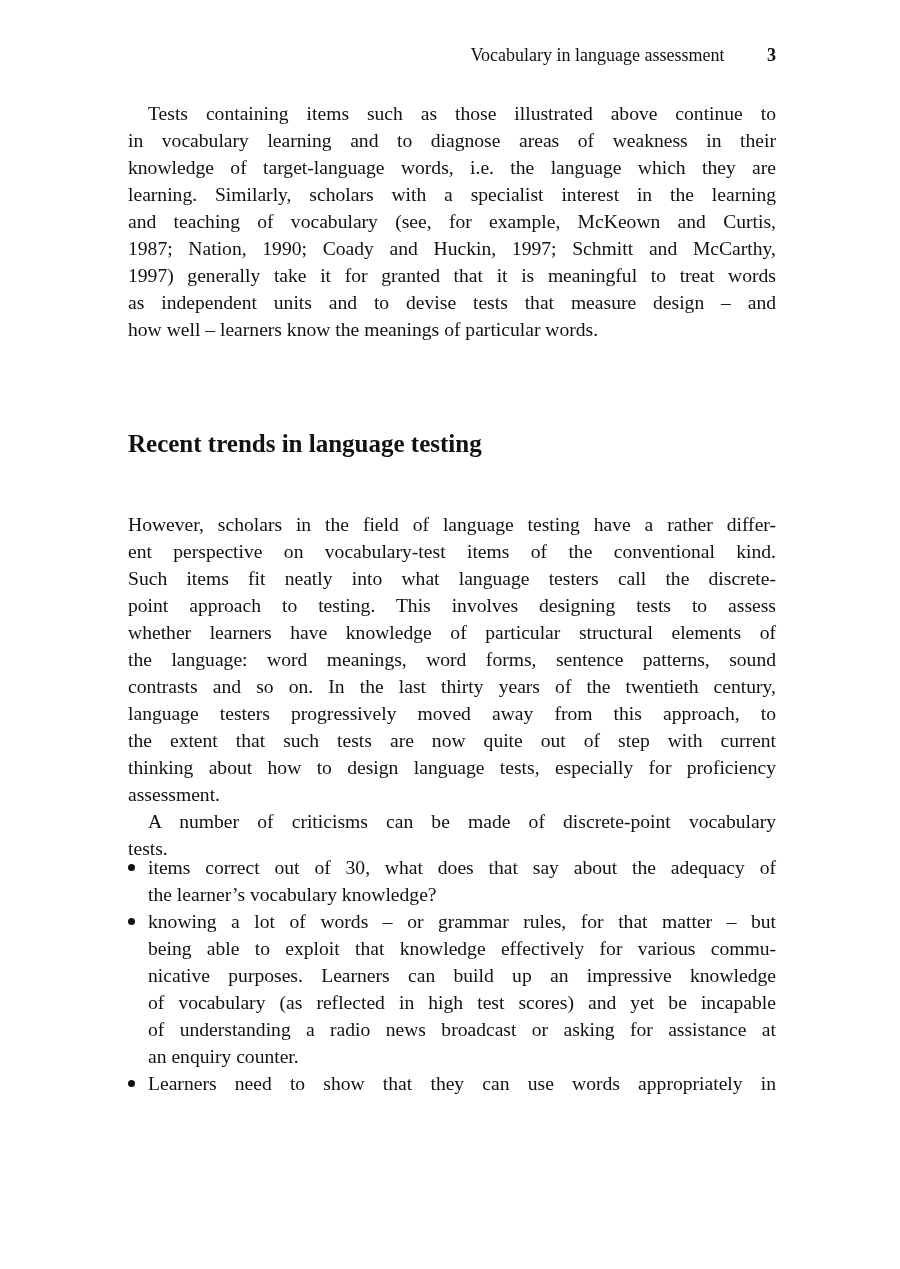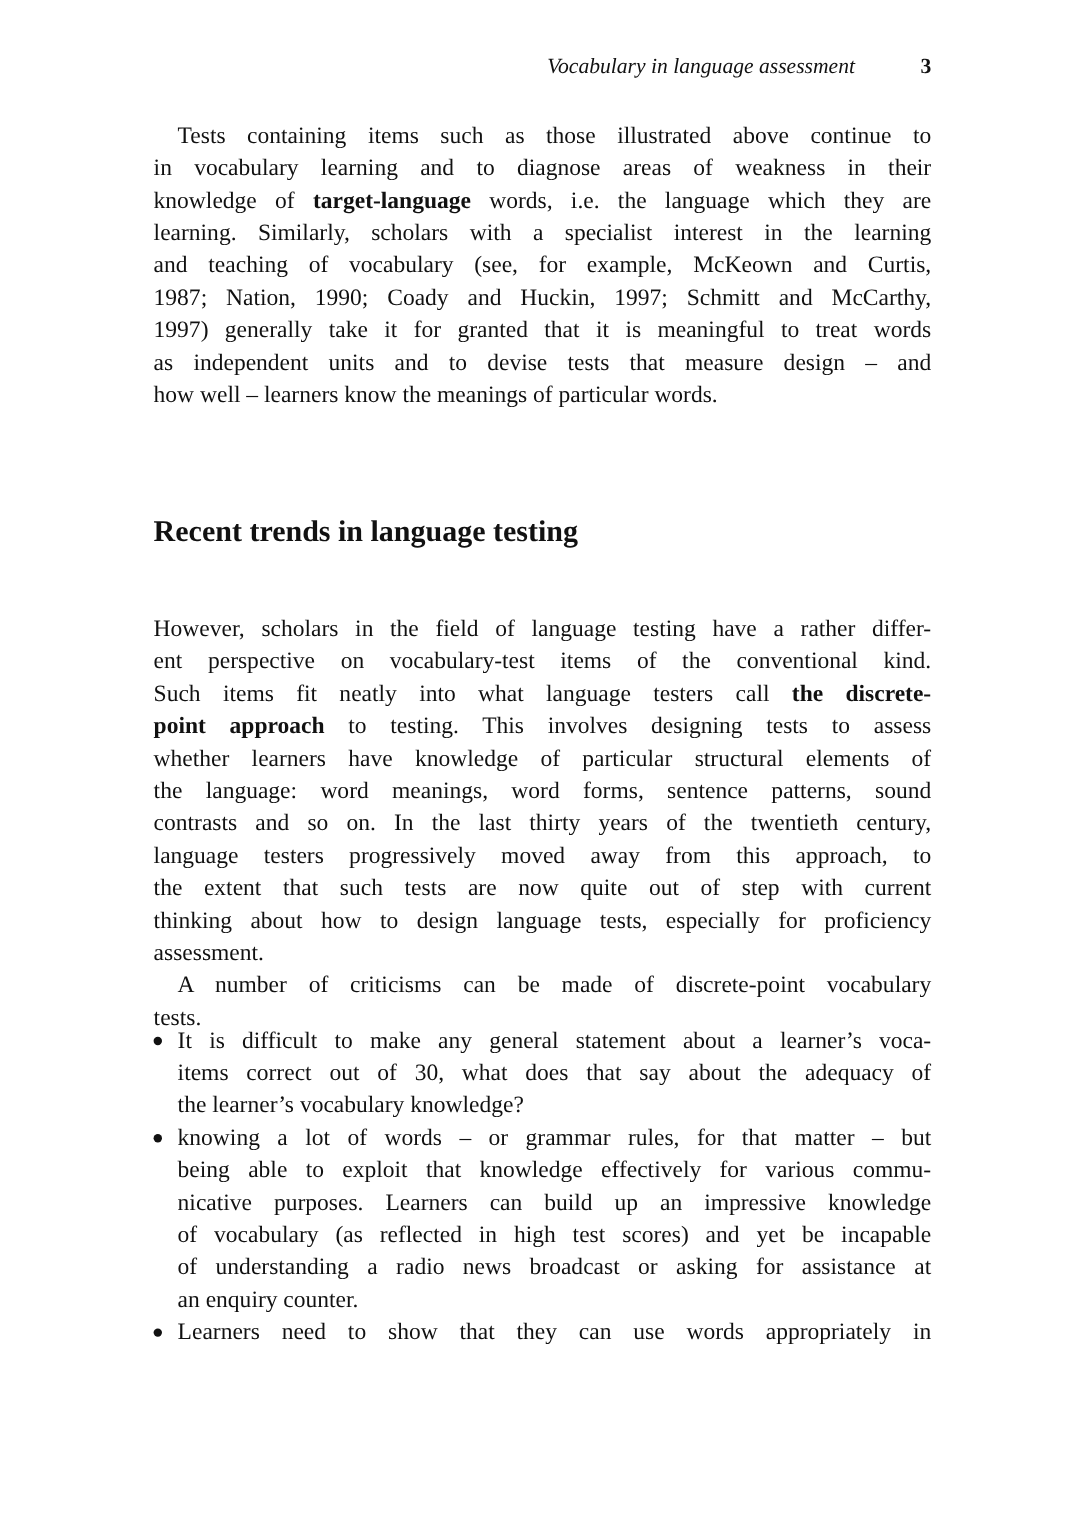--- a/index.html
+++ b/index.html
@@ -1,35 +1,35 @@
 <!DOCTYPE html>
 <html><head>
 <meta charset="utf-8">
 <style>
   html, body { margin: 0; padding: 0; background: #ffffff; }
   body { width: 900px; height: 1269px; position: relative; overflow: hidden;
          font-family: "DejaVu Serif", "Liberation Serif", serif; color: #111111; }
   .page { position: absolute; left: 128px; top: 0; width: 648px; }
   .running-head { position: absolute; top: 45px; right: 124px; font-size: 18px;
                   font-family: "Liberation Serif", serif; }
-  .running-head .title { font-style: italic; margin-right: 50px; }
+  .running-head .title { margin-right: 38px; }
   .running-head .num { font-weight: bold; }
   .line { font-family: "Liberation Serif", serif; font-size: 19.6px; line-height: 27px; height: 27px;
           text-align: justify; text-align-last: justify; white-space: nowrap; overflow: visible; }
   .line.last { text-align-last: left; }
   .indent { padding-left: 20px; }
   .para1 { position: absolute; top: 100px; left: 0; width: 648px; }
   .heading { position: absolute; top: 430px; left: 0; font-family: Liberation Serif, serif;
              font-weight: bold; font-size: 25px; }
   .para2 { position: absolute; top: 511px; left: 0; width: 648px; }
   .bullets { position: absolute; top: 854px; left: 0; width: 648px; }
   .bullet { position: relative; padding-left: 20px; }
   .bullet-dot { position: absolute; left: 0; top: 10px; width: 7px; height: 7px; border-radius: 50%;
                 background: #111; }
-  b { font-weight: bold; }
+  b { font-weight: normal; }
 </style>
 </head>
 <body>
 
 <div class="running-head">
   <span class="title">Vocabulary in language assessment</span>
   <span class="num">3</span>
 </div>
 
 <div class="page">
@@ -60,21 +60,20 @@
     <div class="line">the extent that such tests are now quite out of step with current</div>
     <div class="line">thinking about how to design language tests, especially for proficiency</div>
     <div class="line last">assessment.</div>
     <div class="line indent">A number of criticisms can be made of discrete-point vocabulary</div>
     <div class="line last">tests.</div>
   </div>
 
   <div class="bullets">
     <div class="bullet">
       <span class="bullet-dot"></span>
-      <div class="line">It is difficult to make any general statement about a learner’s voca-</div>
       <div class="line">items correct out of 30, what does that say about the adequacy of</div>
       <div class="line last">the learner’s vocabulary knowledge?</div>
     </div>
     <div class="bullet">
       <span class="bullet-dot"></span>
       <div class="line">knowing a lot of words – or grammar rules, for that matter – but</div>
       <div class="line">being able to exploit that knowledge effectively for various commu-</div>
       <div class="line">nicative purposes. Learners can build up an impressive knowledge</div>
       <div class="line">of vocabulary (as reflected in high test scores) and yet be incapable</div>
       <div class="line">of understanding a radio news broadcast or asking for assistance at</div>

